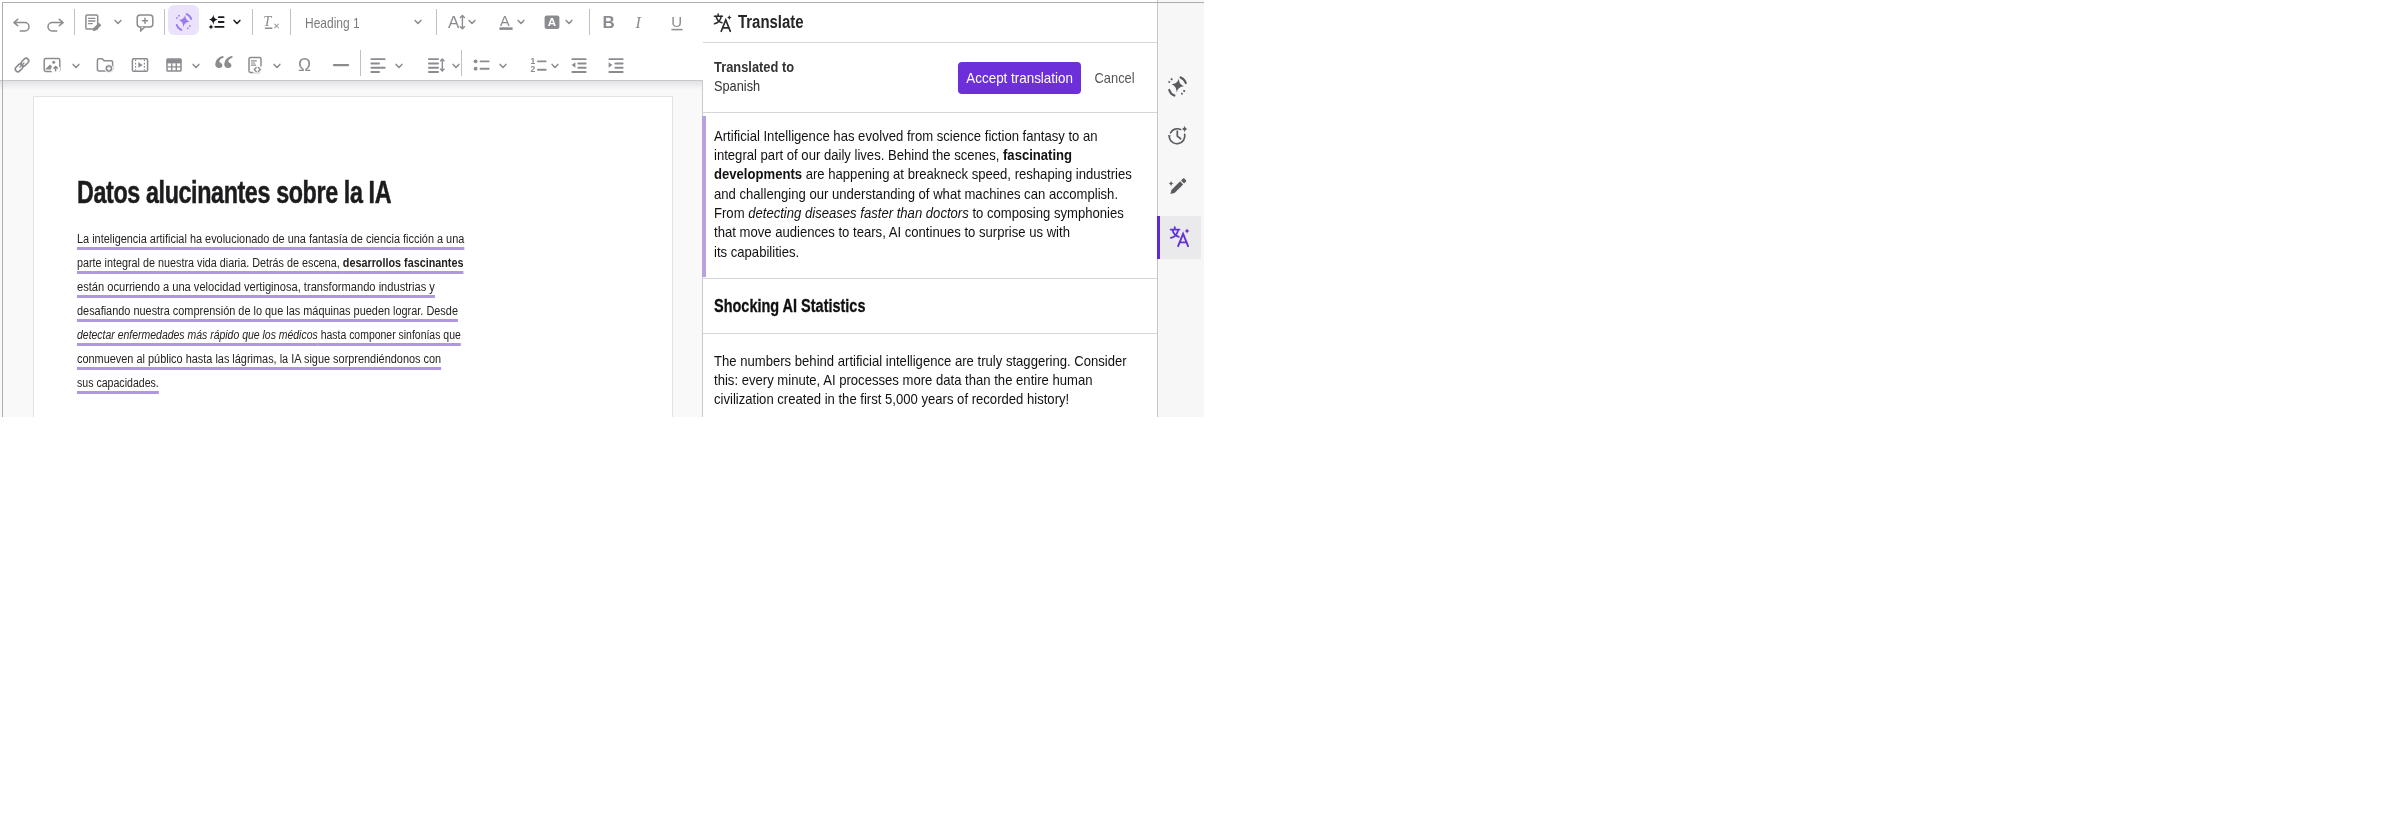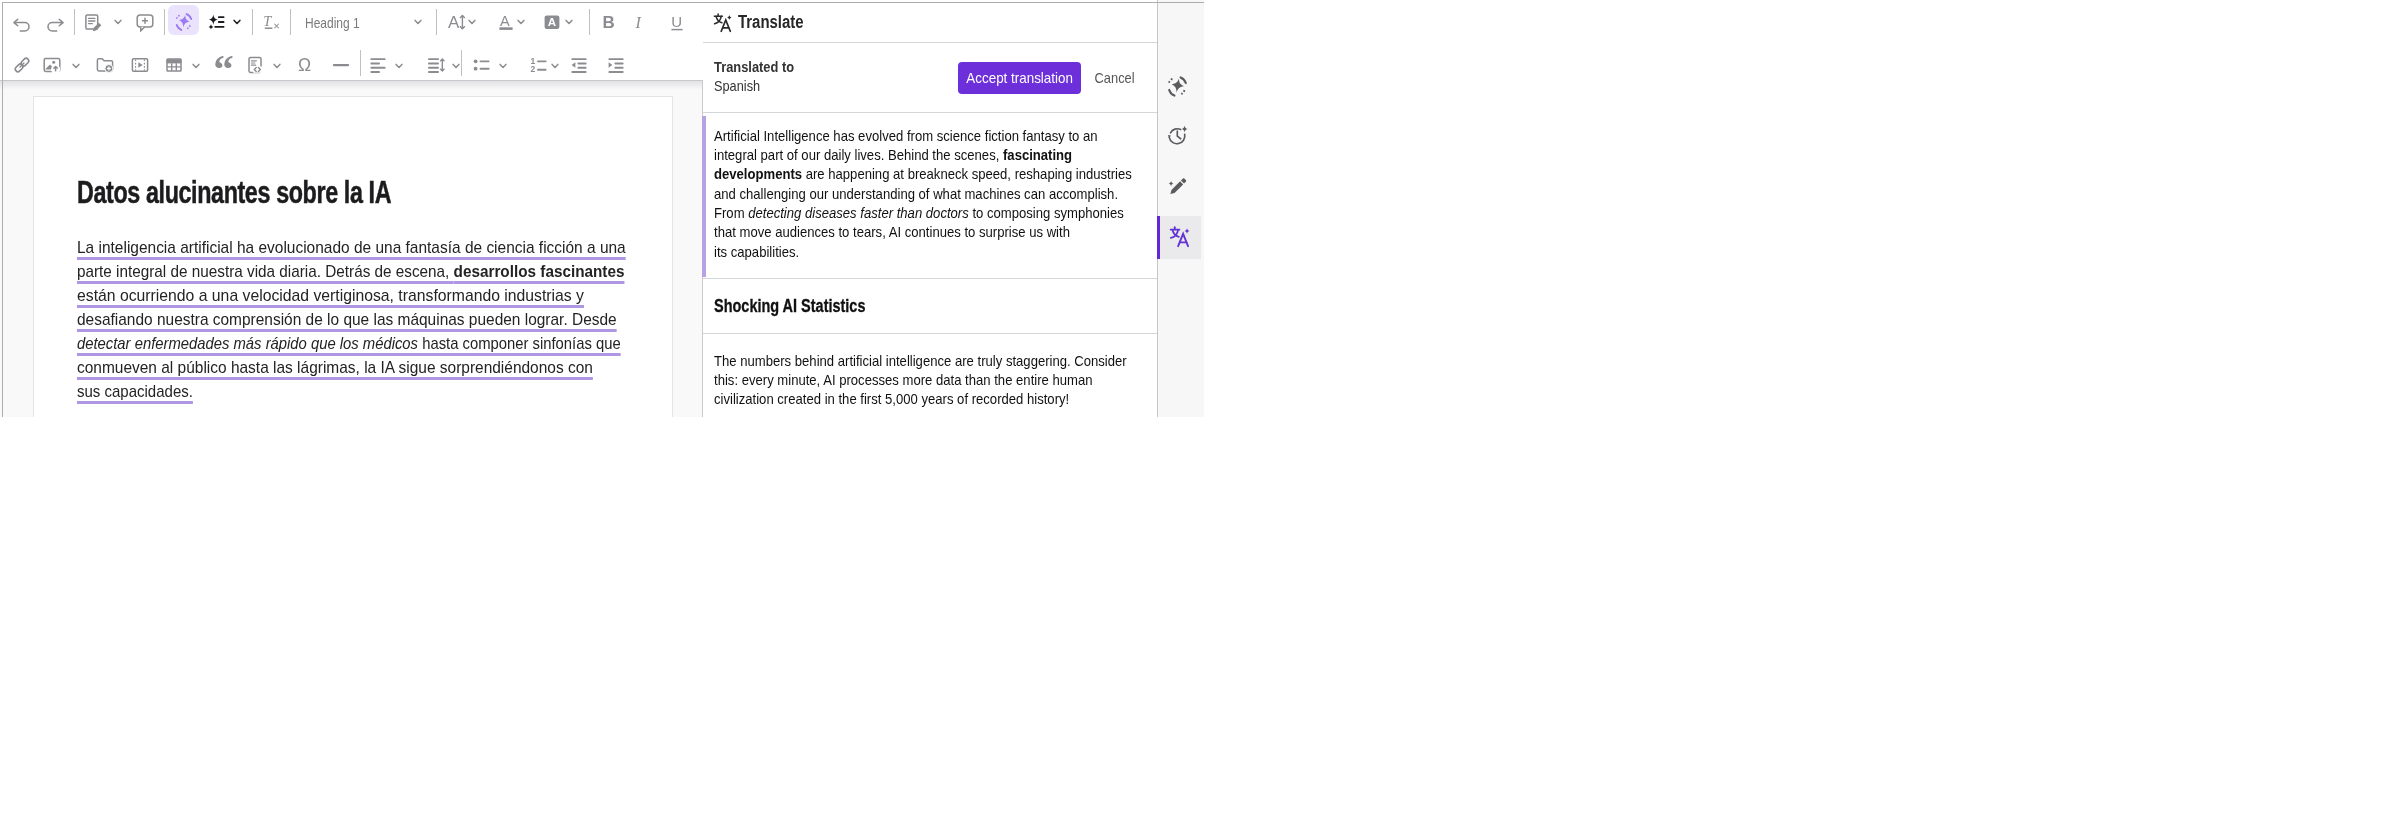--- a/index.html
+++ b/index.html
@@ -23,21 +23,21 @@
 
 
 .main { position:absolute; left:0; top:81px; width:703px; height:336px;
   background:#f9f9fa; overflow:hidden; }
 .main .shadow { position:absolute; left:0; top:0; width:100%; height:9px;
   background:linear-gradient(#e2e2e4, rgba(249,249,250,0)); }
 .page { position:absolute; left:33px; top:15px; width:640px; height:340px;
   background:#fff; border:1px solid #e3e4e6; }
 .h1d { position:absolute; left:77.25px; top:175.8px; width:620px; font-size:31px; line-height:34px;
   font-weight:bold; color:#1c1c1e; letter-spacing:-0.5px; -webkit-text-stroke:0.5px #1c1c1e; transform:scaleX(0.7517); transform-origin:0 0; white-space:nowrap; }
-.doc { position:absolute; left:77px; top:236px; font-size:17px; line-height:23.93px; color:#232323; }
+.doc { position:absolute; left:77px; top:228px; font-size:12px; line-height:23.93px; color:#232323; }
 .doc div { white-space:nowrap; transform-origin:0 0; text-decoration:underline;
   text-decoration-color:#af97e3; text-decoration-thickness:2.9px; text-underline-offset:3.5px; }
 
 
 .panel { position:absolute; left:702px; top:0; width:455px; height:417px;
   background:#fff; border-left:1px solid #c9c9ce; color:#333; }
 .pb { position:absolute; left:0; width:100%; border-bottom:1px solid #d4d6d9; }
 .hico { position:absolute; left:9px; top:12px; }
 .ttl { position:absolute; left:35px; top:11.5px; font-size:17.5px; font-weight:bold; color:#262626;
   transform:scaleX(0.854); transform-origin:0 0; }

